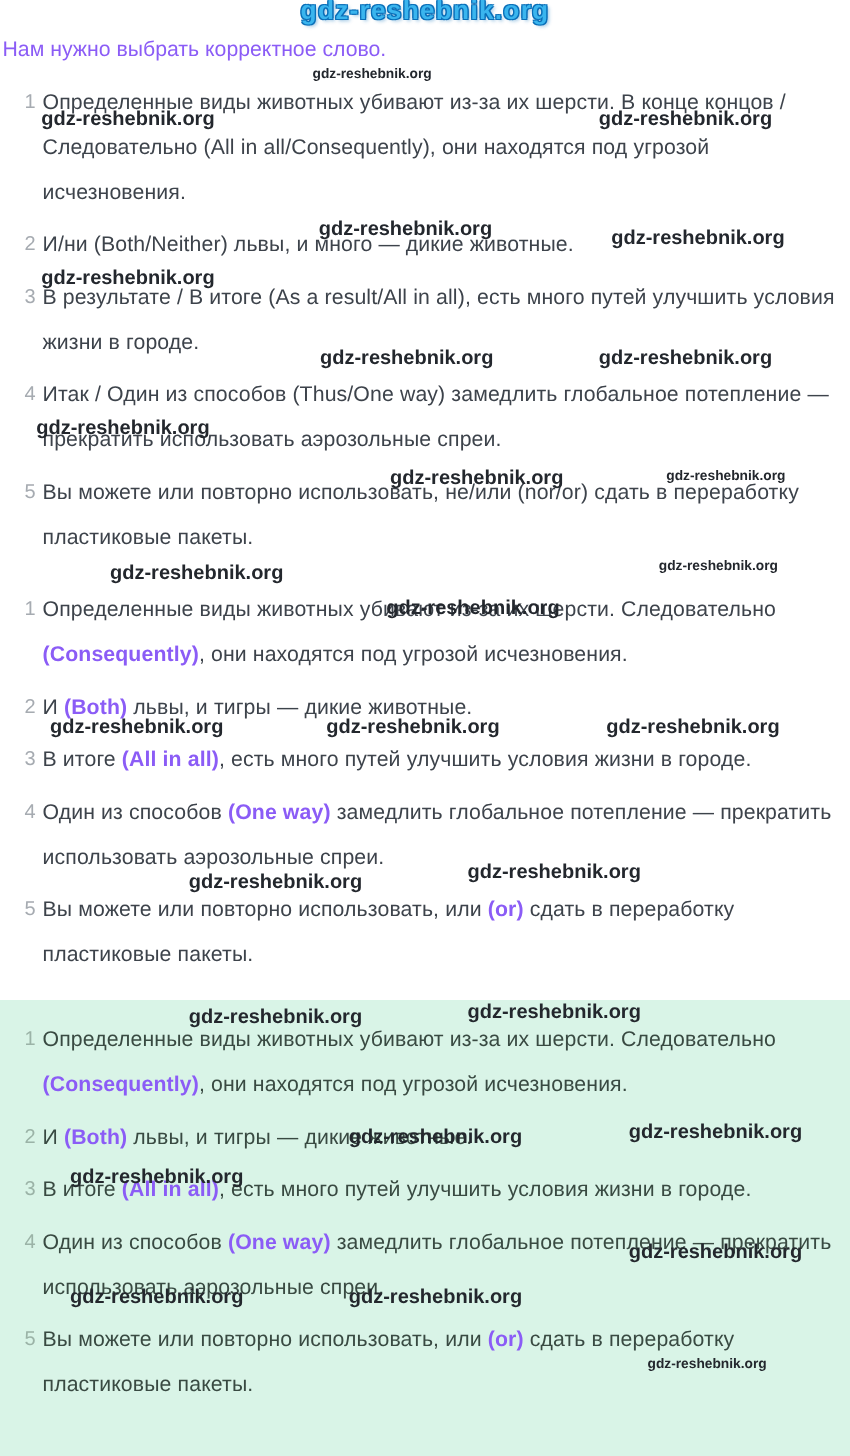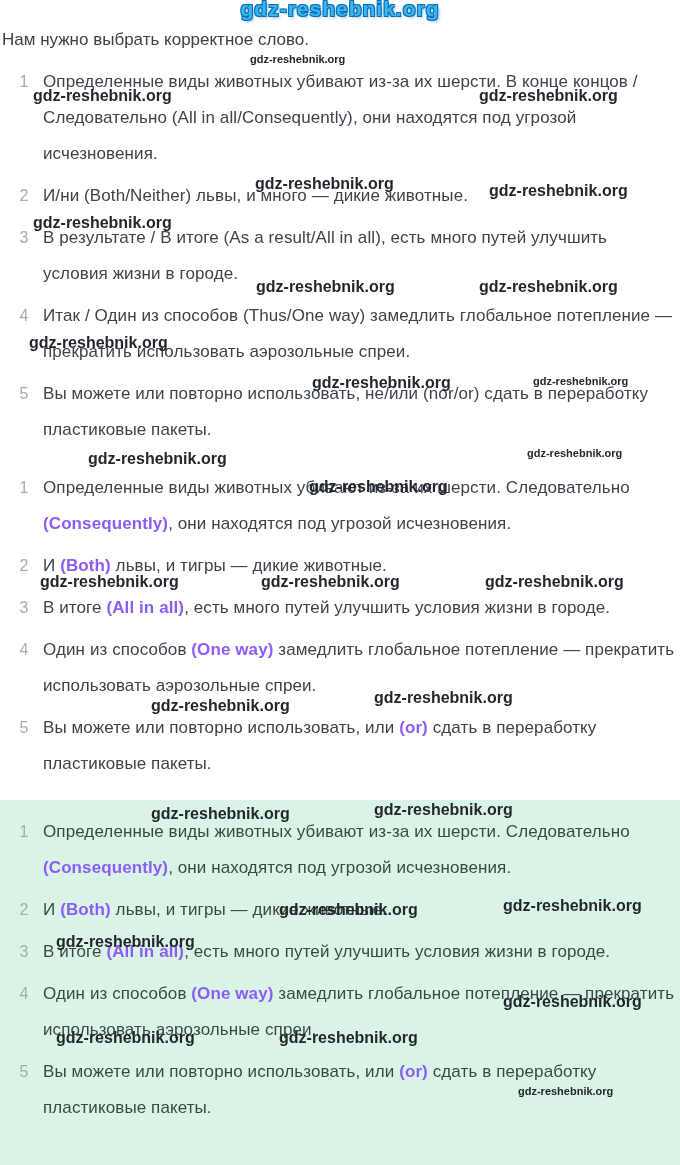--- a/index.html
+++ b/index.html
@@ -12,32 +12,32 @@
   }
   .logo {
     position:absolute; top:-3px; left:0; right:0; text-align:center;
     font-size:21px; font-weight:700; letter-spacing:1px;
     color:#3ab5ee;
     text-shadow: 1px 1px 0 #0a6fb8, -1px 1px 0 #0a6fb8, 1px -1px 0 #0a6fb8, -1px -1px 0 #0a6fb8, 2px 2px 3px rgba(10,111,184,.45);
     z-index:3;
   }
   .intro {
     margin:28px 0 0 2px;
-    font-size:17px; line-height:24px; color:#404040;
+    font-size:17px; line-height:24px; color:#8b5cf6;
   }
   .section { margin-top:6px; }
   .section.answers { margin-top:16px; }
   .item { display:flex; align-items:flex-start; margin-top:6px; }
   .num {
     flex:0 0 20px; margin-left:14px; text-align:center;
     font-size:16px; color:#a6abb1; line-height:36px;
   }
   .txt {
     flex:1; padding-right:4px;
-    font-size:17px; line-height:36px; color:#3d434b; letter-spacing:.1px;margin-left:9px;
+    font-size:17px; line-height:36px; color:#3d434b; letter-spacing:.1px;
   }
   .b { font-weight:700; color:#8b5cf6; }
   .green {
     background:#d9f4e7; margin-top:18px; padding:8px 0 10px 0;
     flex:1 0 auto;
   }
   .green .num { color:#9bb3a7; }
   .green .txt { color:#394a42; }
   #wm-layer { position:absolute; inset:0; pointer-events:none; z-index:2; }
   .wm {

